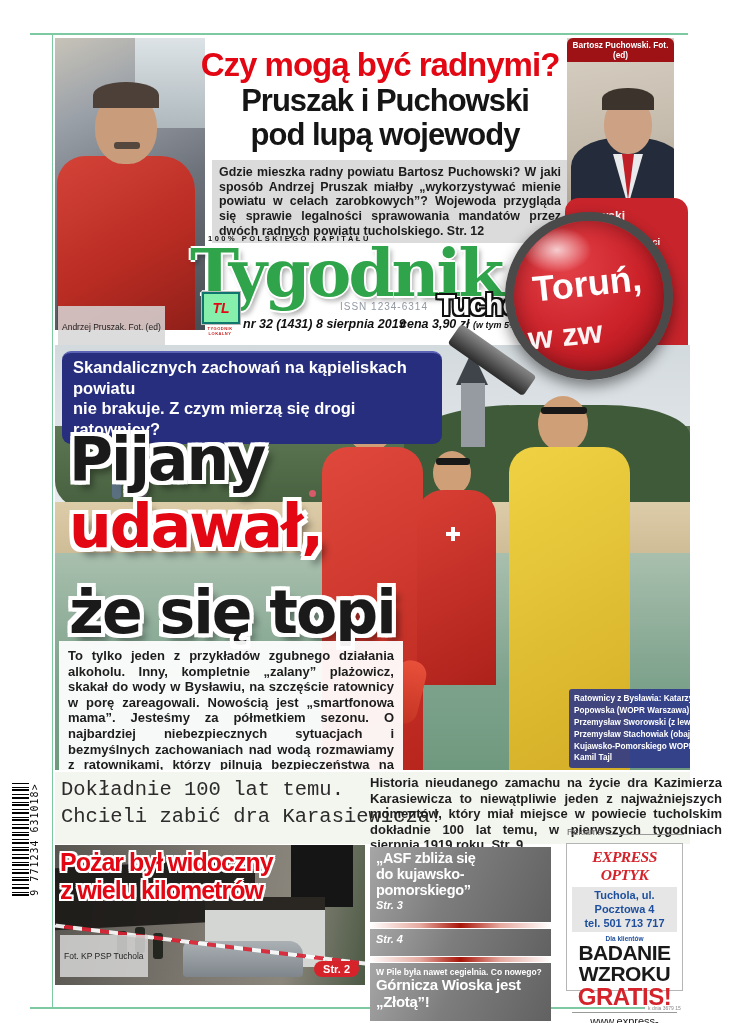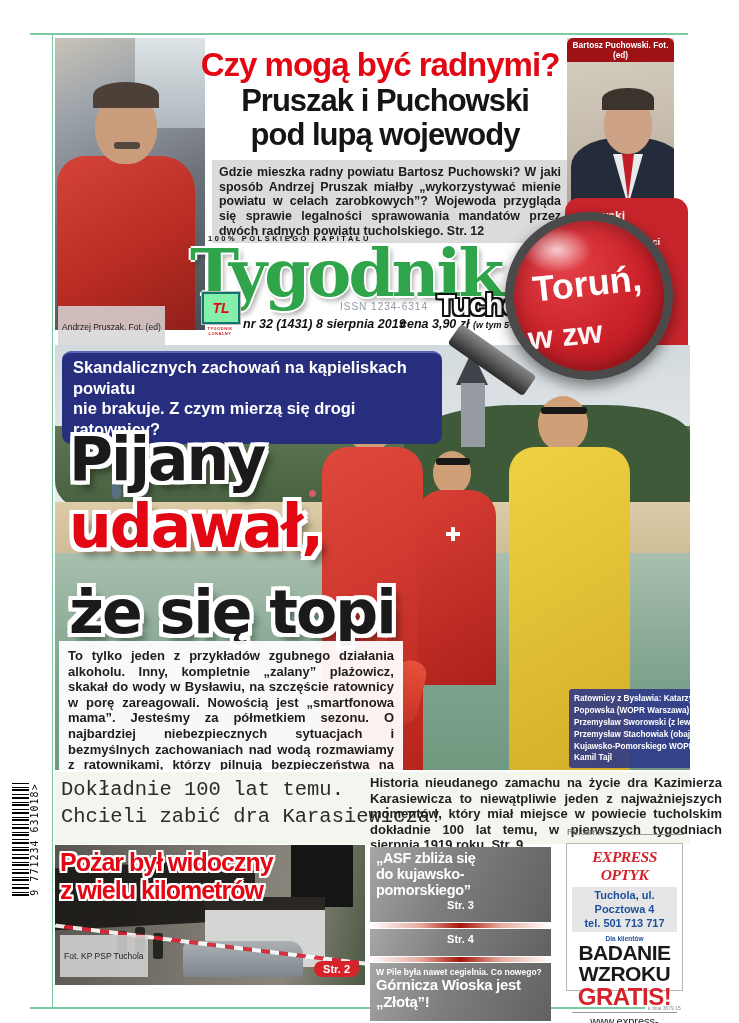--- a/index.html
+++ b/index.html
@@ -112,21 +112,21 @@
   #fire-hl{position:absolute;left:5px;top:3px;font-size:25px;font-weight:bold;color:#e30613;line-height:1.12;letter-spacing:-1px;white-space:pre-line;z-index:2;
     text-shadow:-2px -2px 0 #fff,2px -2px 0 #fff,-2px 2px 0 #fff,2px 2px 0 #fff,0 2px 0 #fff,0 -2px 0 #fff,2px 0 0 #fff,-2px 0 0 #fff;}
   #fire .fcap{position:absolute;left:5px;bottom:8px;}
   #fire-badge{position:absolute;right:6px;bottom:8px;background:#d6232a;color:#fff;font-size:11px;font-weight:bold;
     padding:2px 9px;border-radius:9px;z-index:2;}
   
   #teasers{left:370px;top:847px;width:181px;}
   .teaser{background:linear-gradient(115deg,#a6a6a6 0%,#7d7d7d 45%,#616161 100%);color:#fff;padding:4px 6px 11px;}
   .teaser .title{font-size:14.5px;font-weight:bold;line-height:1.1;white-space:pre-line;letter-spacing:-.3px;}
   .teaser .kick{font-size:8.5px;font-weight:bold;}
-  .teaser .page{text-align:center;font-size:11px;font-weight:bold;line-height:1.1;}
+  .teaser .page{text-align:left;font-size:11px;font-weight:bold;line-height:1.1;font-style:italic;}
   .tdiv{height:5px;margin:1px 0;border-radius:2px;
     background:linear-gradient(90deg,#fff 0%,#e5a99f 28%,#a81408 50%,#e5a99f 72%,#fff 100%);}
   
   #reklama{left:567px;top:827px;font-size:9px;color:#666;}
   #reklama .line{display:inline-block;width:78px;border-bottom:1px solid #999;margin-left:3px;}
   #ad{left:566px;top:843px;width:117px;height:148px;border:1px solid #b5b5b5;background:#fff;text-align:center;box-sizing:border-box;}
   #ad .name{font-family:"Liberation Serif",serif;font-weight:bold;font-style:italic;font-size:15.5px;color:#d4232a;margin-top:4px;letter-spacing:-.5px;}
   #ad .info{background:#e6e6e6;margin:3px 5px;padding:2px 1px;color:#1d4f9e;font-weight:bold;font-size:11px;line-height:1.25;}
   #ad .note{font-size:6.5px;font-weight:bold;color:#1d4f9e;}
   #ad .b1{font-size:21px;font-weight:bold;color:#191919;line-height:1.0;letter-spacing:-.5px;}

